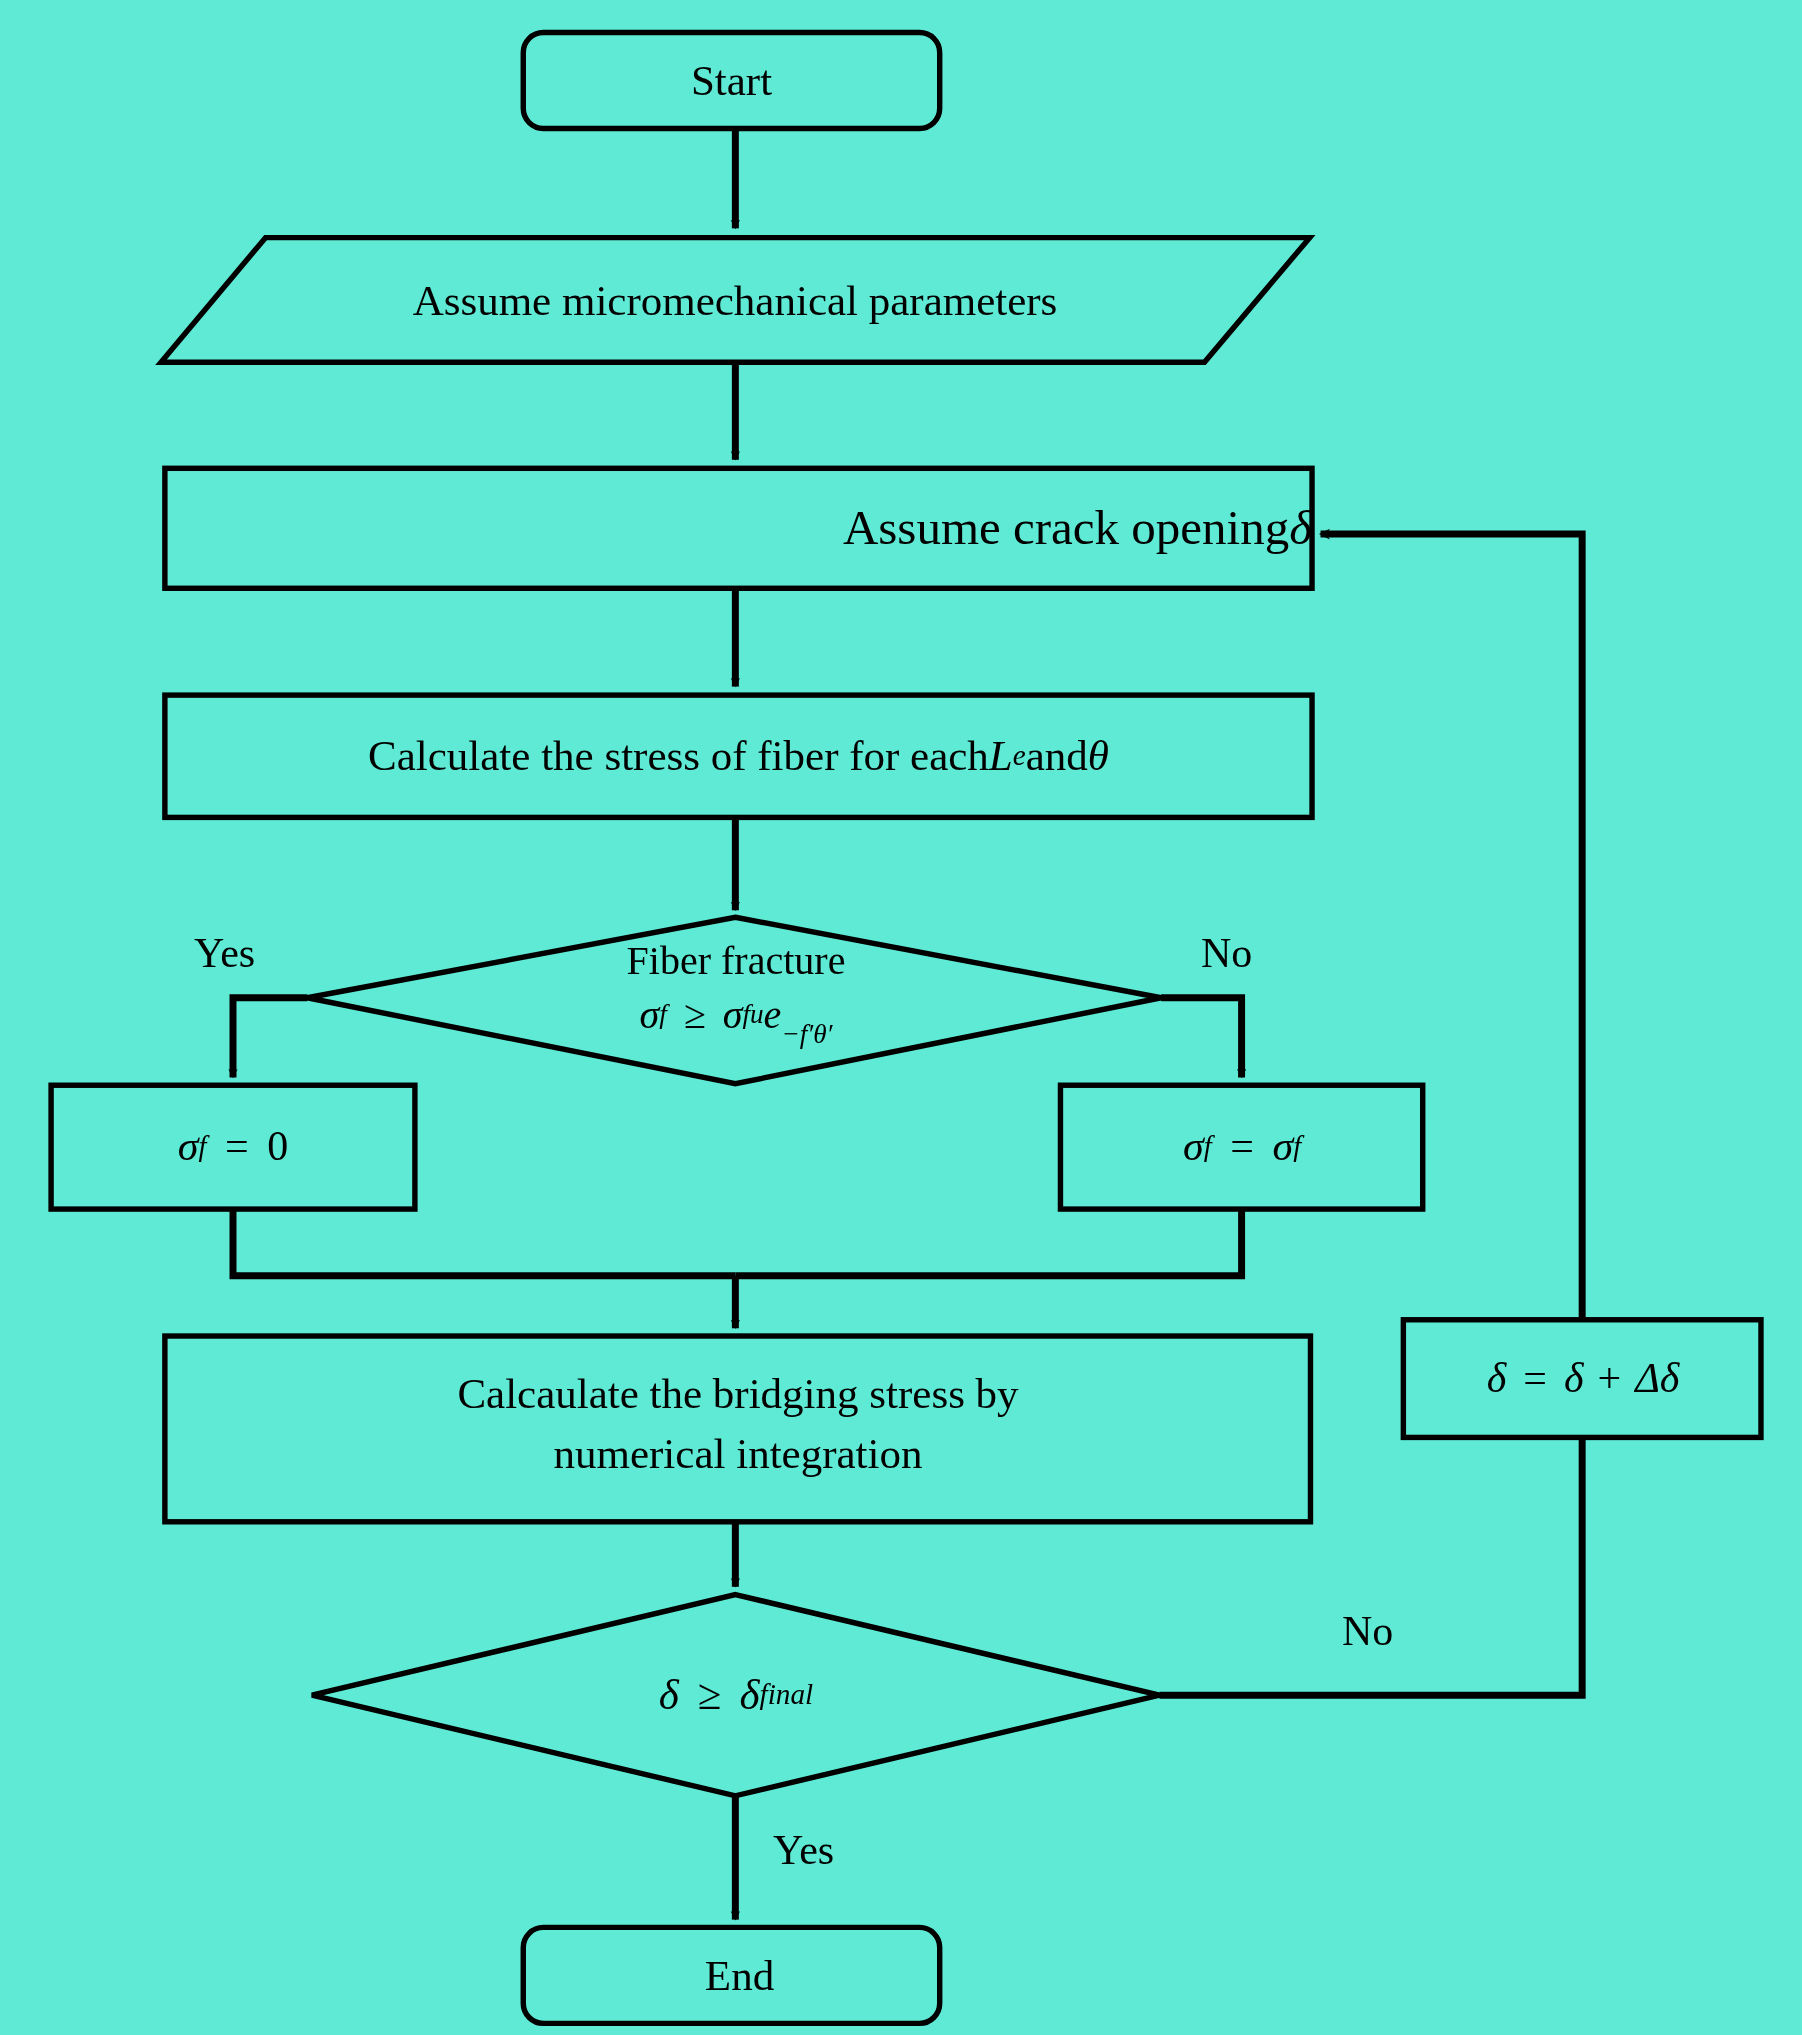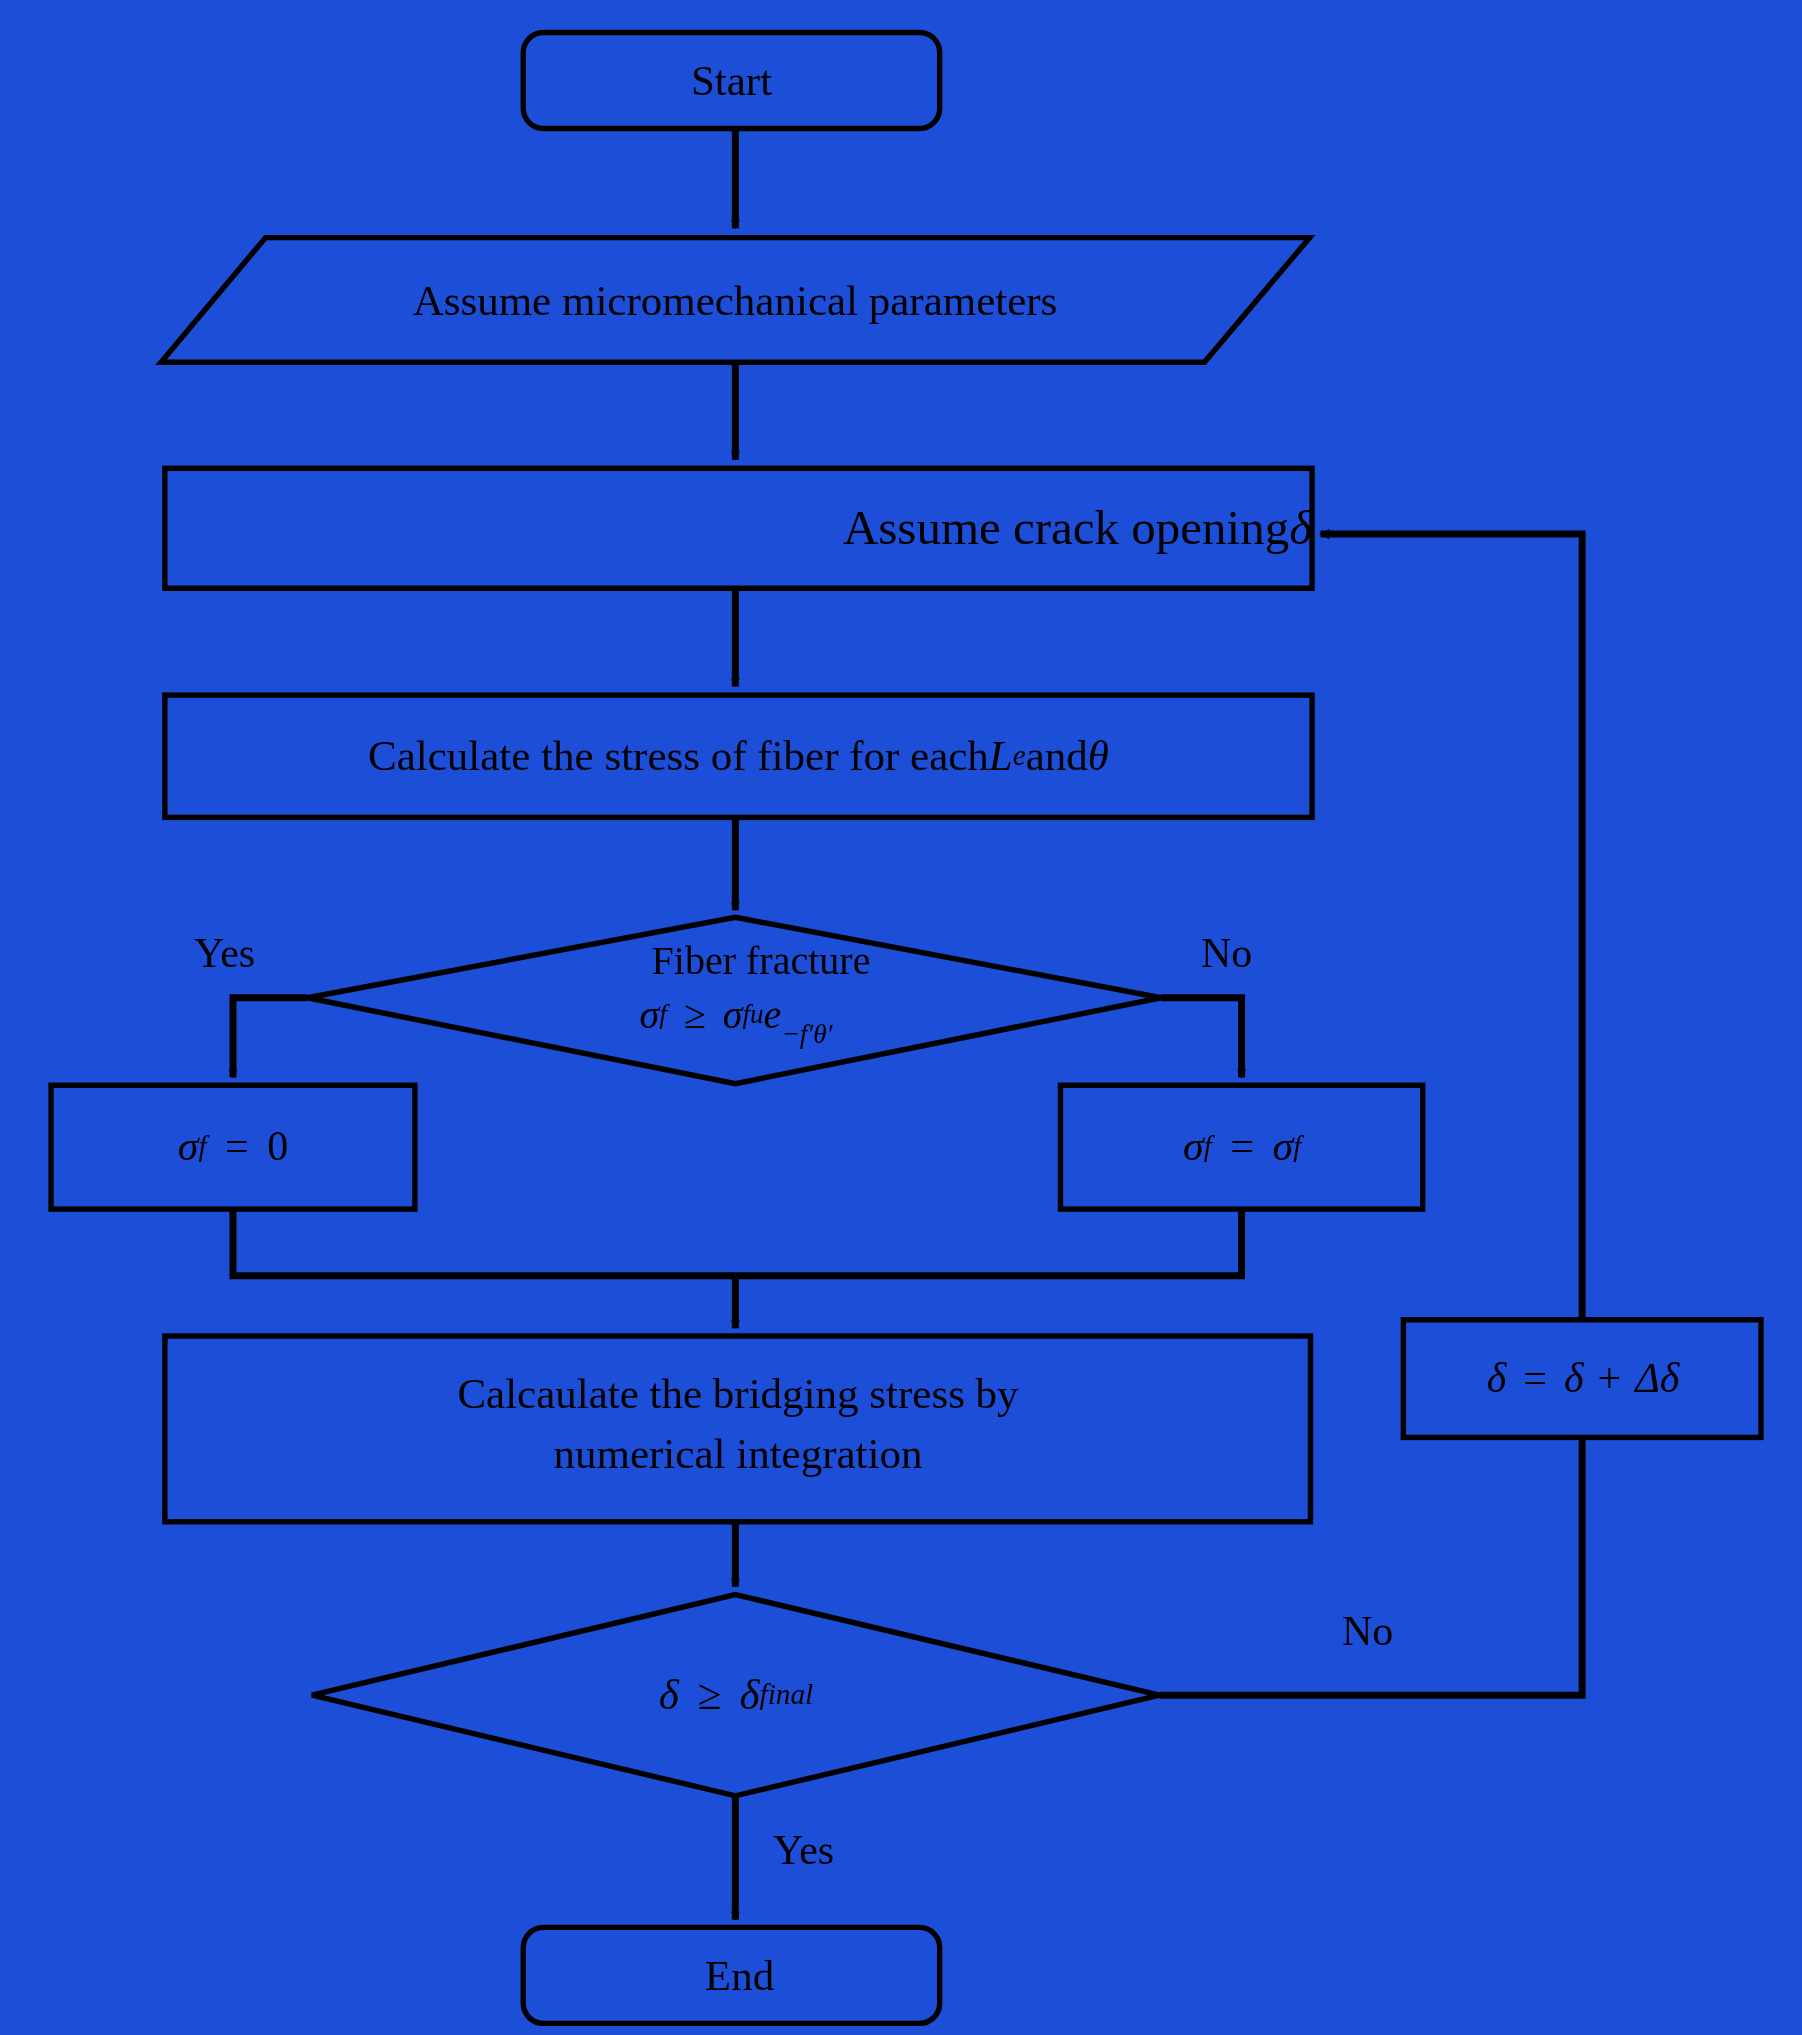--- a/index.html
+++ b/index.html
@@ -4,21 +4,21 @@
 <style>
   html, body {
     margin: 0;
     padding: 0;
     background: #ffffff;
   }
   #canvas {
     position: relative;
     width: 1802px;
     height: 2035px;
-    background: #1d4ed8;
+    background: #5eead4;
     font-family: "Liberation Serif", "DejaVu Serif", serif;
     overflow: hidden;
   }
   svg.diagram {
     position: absolute;
     left: 0;
     top: 0;
     width: 1802px;
     height: 2035px;
   }
@@ -123,21 +123,21 @@
   <div class="node-label" style="left:255px; top:238px; width:960px; height:125px; font-size:43px;">Assume micromechanical parameters</div>
 
   <div class="node-label" style="left:165px; top:468px; width:1147px; height:120px; font-size:49px;justify-content:flex-end;">
     <span>Assume crack opening </span><span class="mathsym">δ</span>
   </div>
 
   <div class="node-label" style="left:165px; top:695px; width:1147px; height:122px; font-size:43px;">
     <span>Calculate the stress of fiber for each </span><span class="mathsym">L</span><span class="sub">e</span><span> and </span><span class="mathsym">θ</span>
   </div>
 
-  <div class="node-label" style="left:490px; top:938px; width:542px; height:46px; font-size:40px;font-family:Liberation Serif, serif;">Fiber fracture</div>
+  <div class="node-label" style="left:465px; top:938px; width:542px; height:46px; font-size:40px;font-family:Liberation Serif, serif;">Fiber fracture</div>
 
   <div class="node-label" style="left:465px; top:989px; width:542px; height:51px; font-size:40px;">
     <span class="mathsym">σ</span><span class="sub">f</span><span style="display:inline-block;width:17px"></span><span class="mathsym">≥</span><span style="display:inline-block;width:17px"></span><span class="mathsym">σ</span><span class="sub">fu</span><span class="mathsym">e</span><span class="sup">−f′θ′</span>
   </div>
 
   <div class="node-label" style="left:51px; top:1085px; width:364px; height:124px; font-size:42px;">
     <span class="mathsym">σ</span><span class="sub">f</span><span style="display:inline-block;width:18.6px"></span><span>=</span><span style="display:inline-block;width:18.6px"></span><span>0</span>
   </div>
 
   <div class="node-label" style="left:1061px; top:1085px; width:362px; height:124px; font-size:42px;">

